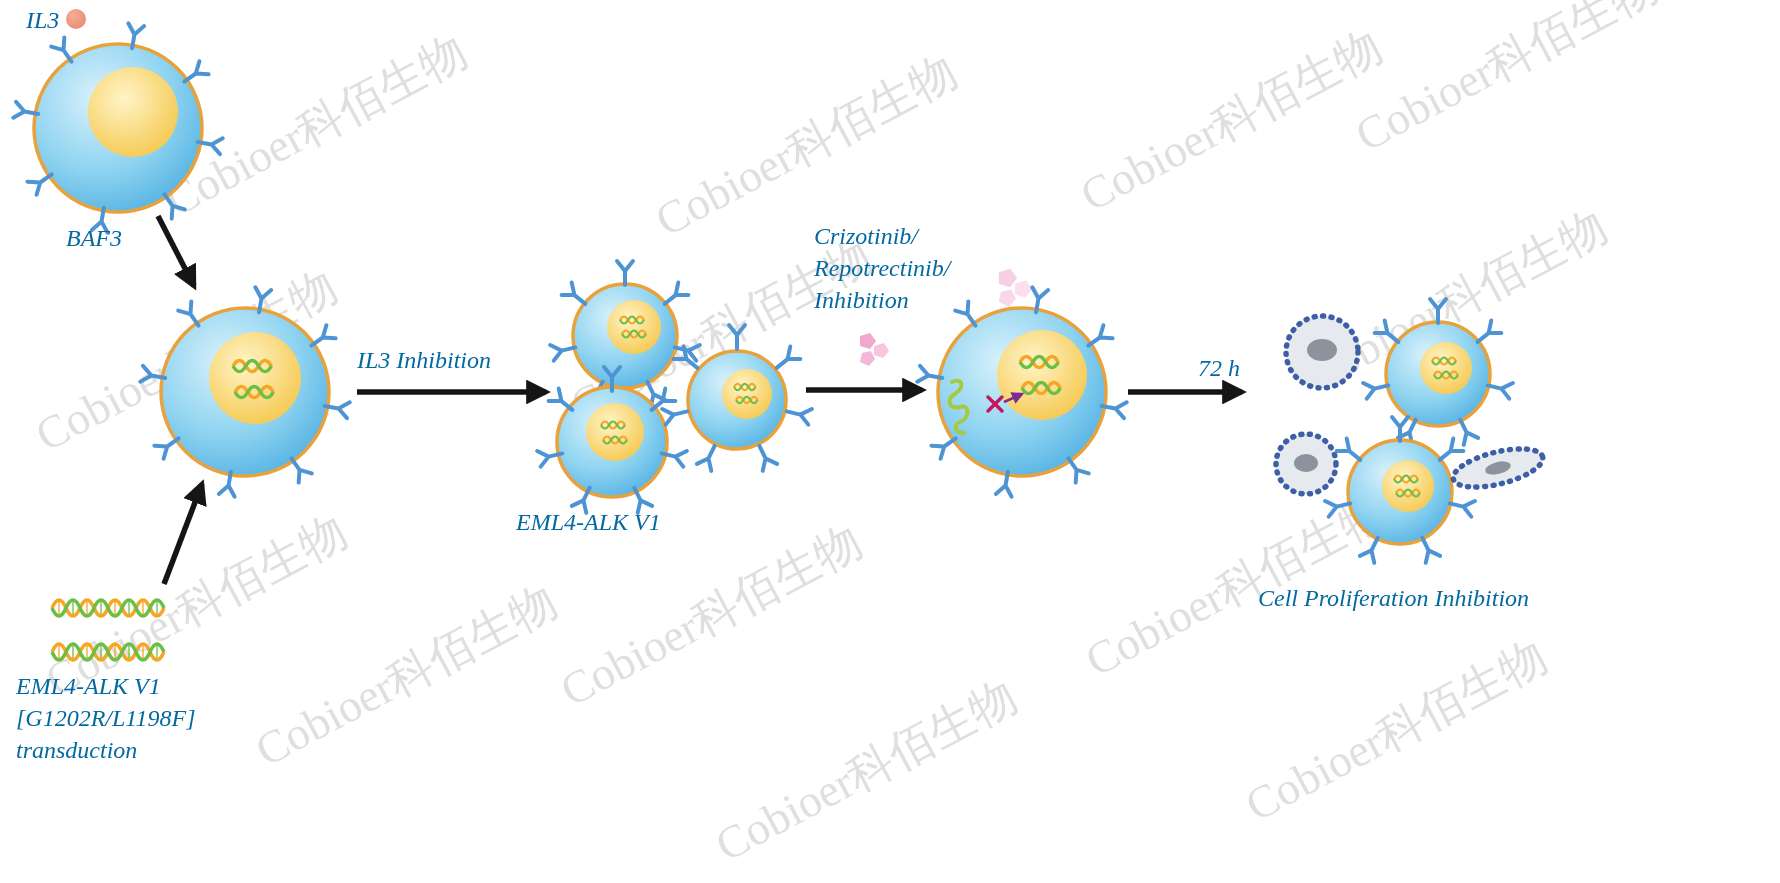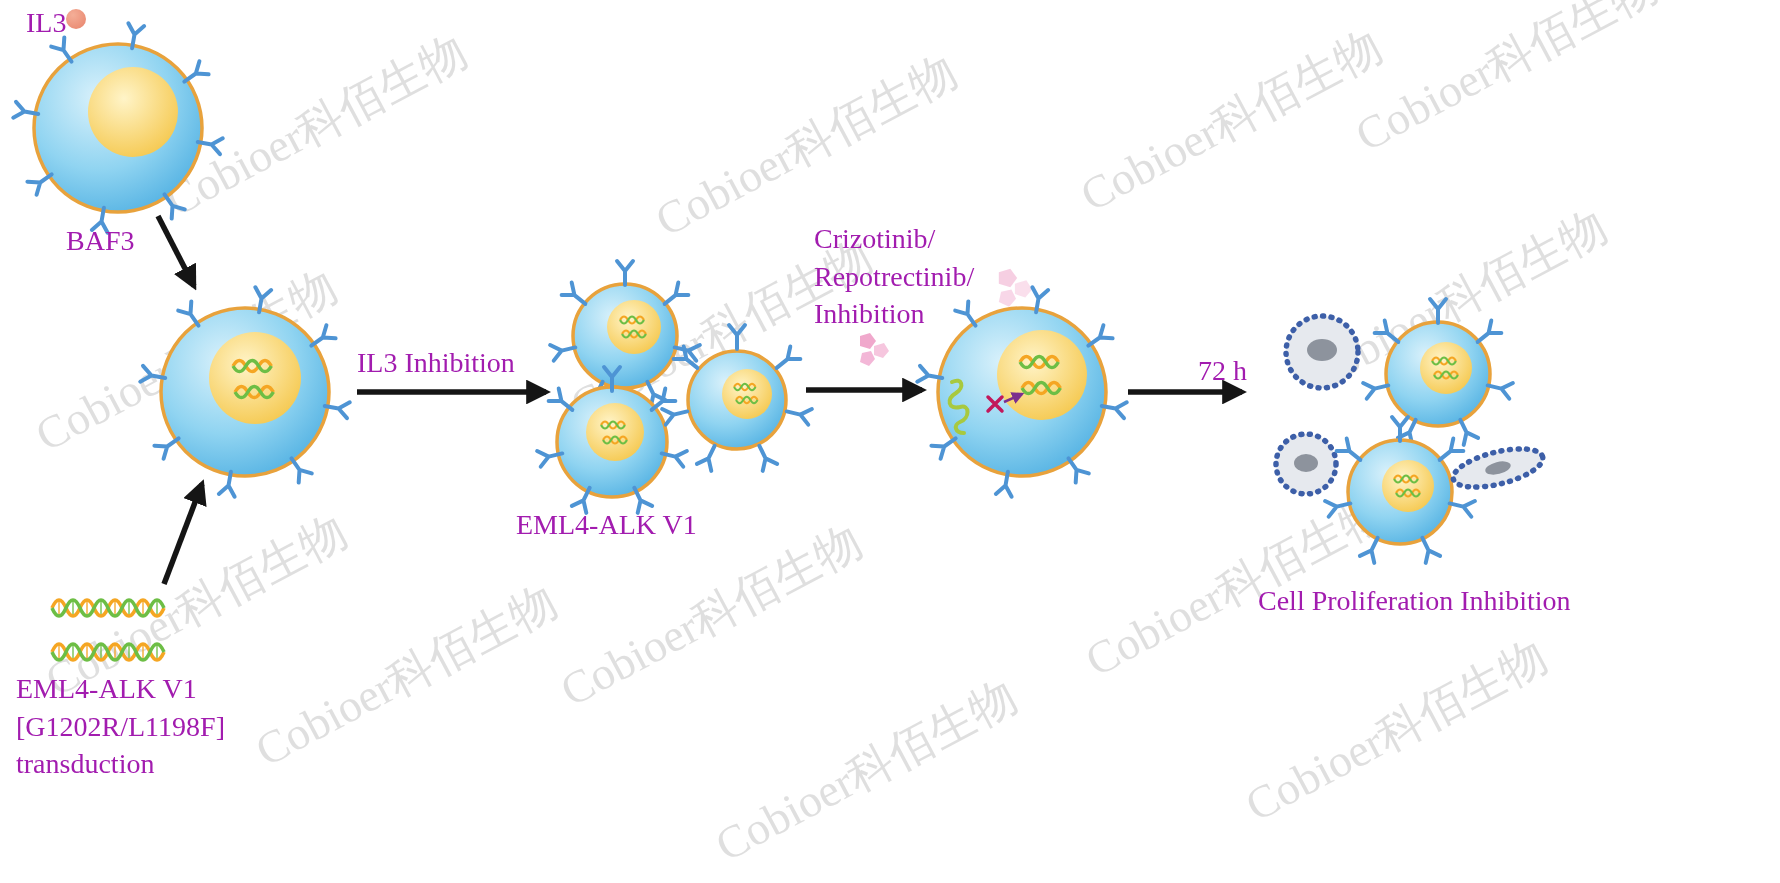--- a/index.html
+++ b/index.html
@@ -9,21 +9,21 @@
     --inhibit-arrow:#7B2E8E; --watermark-grey:#8F8F8F;
   }
   html,body{margin:0;padding:0;background:#fff;}
   .stage{position:relative;width:1780px;height:883px;background:#ffffff;overflow:hidden;
          font-family:"Liberation Serif", serif;}
   .stage svg{position:absolute;left:0;top:0;}
   .wm-layer{position:absolute;left:0;top:0;width:100%;height:100%;pointer-events:none;}
   .wm{position:absolute;font-family:"Liberation Serif", serif;font-size:46px;
       color:var(--watermark-grey);opacity:0.28;transform:rotate(-28deg);
       white-space:nowrap;}
-  .label{position:absolute;font-size:28px;color:#a21caf;line-height:1.34;white-space:nowrap;}
+  .label{position:absolute;font-size:24px;color:#0369a1;line-height:1.34;white-space:nowrap;font-style:italic;}
   .il3-dot{position:absolute;width:20px;height:20px;border-radius:50%;
       background:radial-gradient(circle at 35% 30%, #F4AE97, var(--il3-dot));}
   
   .cell-body{fill:url(#cytoG);stroke:var(--membrane);stroke-width:3.5;}
   .nucleus{fill:url(#nucG);}
   .receptor-path{stroke:var(--receptor);stroke-width:4;fill:none;stroke-linecap:round;stroke-linejoin:round;}
   .arrow{stroke:var(--arrow);stroke-width:5.5;fill:none;}
   .arrow-head{fill:var(--arrow);}
   .dna-o{stroke:var(--dna-orange);fill:none;}
   .dna-g{stroke:var(--dna-green);fill:none;}

